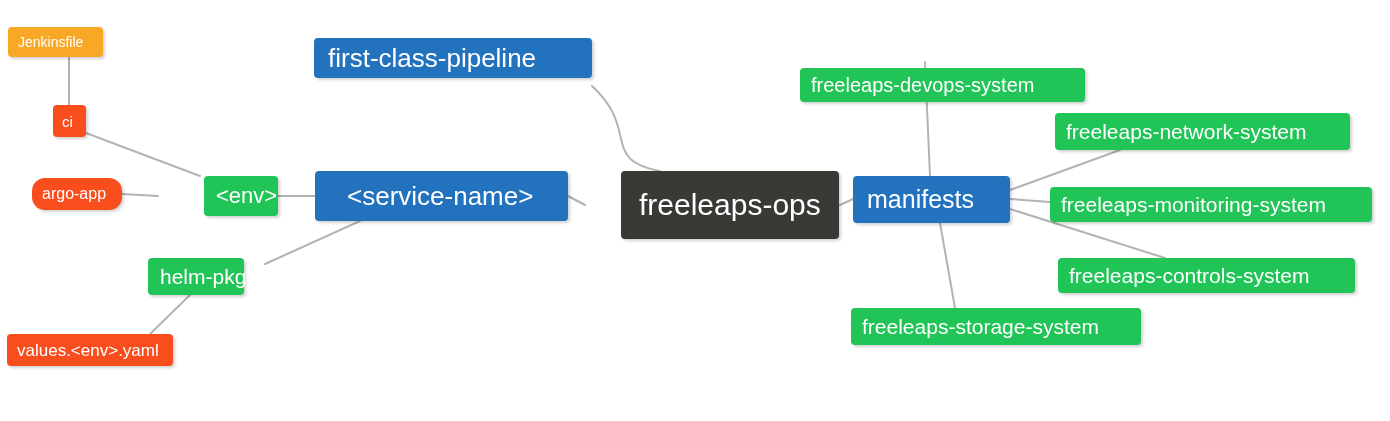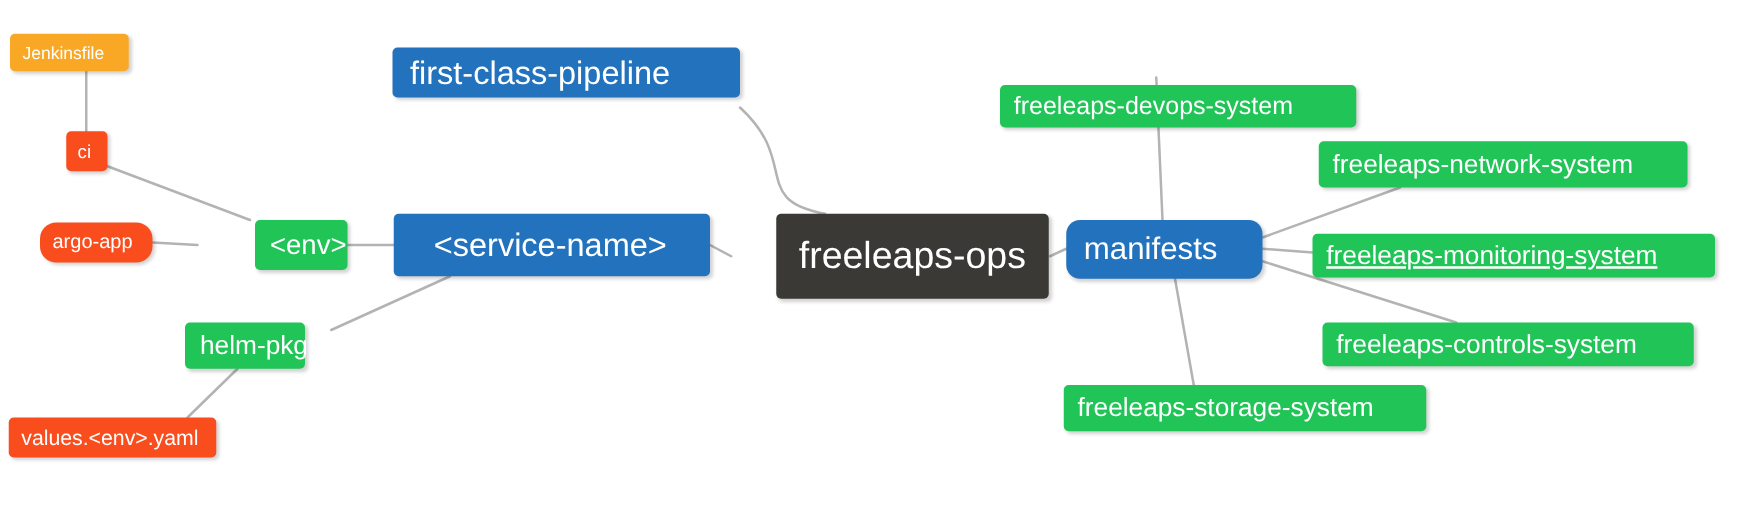--- a/index.html
+++ b/index.html
@@ -87,30 +87,30 @@
       </div>
       <div class="node" style="left: 32px; top: 178px; width: 90px; height: 32px; background: rgb(249, 77, 29); color: rgb(255, 255, 255); font-size: 16px; padding-left: 10px; padding-right: 10px; border-radius: 13px;">
         <span>argo-app</span>
       </div>
       <div class="node" style="left: 148px; top: 258px; width: 96px; height: 37px; background: rgb(33, 196, 87); color: rgb(255, 255, 255); font-size: 21px; padding-left: 12px; padding-right: 12px;">
         <span>helm-pkg</span>
       </div>
       <div class="node" style="left: 7px; top: 334px; width: 166px; height: 32px; background: rgb(249, 77, 29); color: rgb(255, 255, 255); font-size: 17px; padding-left: 10px; padding-right: 10px;">
         <span>values.&lt;env&gt;.yaml</span>
       </div>
-      <div class="node" style="left: 853px; top: 176px; width: 157px; height: 47px; background: rgb(34, 114, 189); color: rgb(255, 255, 255); font-size: 25px; padding-left: 14px; padding-right: 14px; border-radius: 11px;">
+      <div class="node" style="left: 853px; top: 176px; width: 157px; height: 47px; background: rgb(34, 114, 189); color: rgb(255, 255, 255); font-size: 25px; padding-left: 14px; padding-right: 14px;">
         <span>manifests</span>
       </div>
       <div class="node" style="left: 800px; top: 28px; width: 285px; height: 34px; background: rgb(33, 196, 87); color: rgb(255, 255, 255); font-size: 20px; padding-left: 11px; padding-right: 11px; margin-top: 40px;">
         <span>freeleaps-devops-system</span>
       </div>
       <div class="node" style="left: 1055px; top: 113px; width: 295px; height: 37px; background: rgb(33, 196, 87); color: rgb(255, 255, 255); font-size: 21px; padding-left: 11px; padding-right: 11px;">
         <span>freeleaps-network-system</span>
       </div>
-      <div class="node" style="left: 1050px; top: 187px; width: 322px; height: 35px; background: rgb(33, 196, 87); color: rgb(255, 255, 255); font-size: 21px; padding-left: 11px; padding-right: 11px; text-decoration: underline;">
+      <div class="node" style="left: 1050px; top: 187px; width: 322px; height: 35px; background: rgb(33, 196, 87); color: rgb(255, 255, 255); font-size: 21px; padding-left: 11px; padding-right: 11px;">
         <span>freeleaps-monitoring-system</span>
       </div>
       <div class="node" style="left: 1058px; top: 258px; width: 297px; height: 35px; background: rgb(33, 196, 87); color: rgb(255, 255, 255); font-size: 21px; padding-left: 11px; padding-right: 11px;">
         <span>freeleaps-controls-system</span>
       </div>
       <div class="node" style="left: 815px; top: 308px; width: 290px; height: 37px; background: rgb(33, 196, 87); color: rgb(255, 255, 255); font-size: 21px; padding-left: 11px; padding-right: 11px; margin-left: 36px;">
         <span>freeleaps-storage-system</span>
       </div>
     </div>
 </div>

